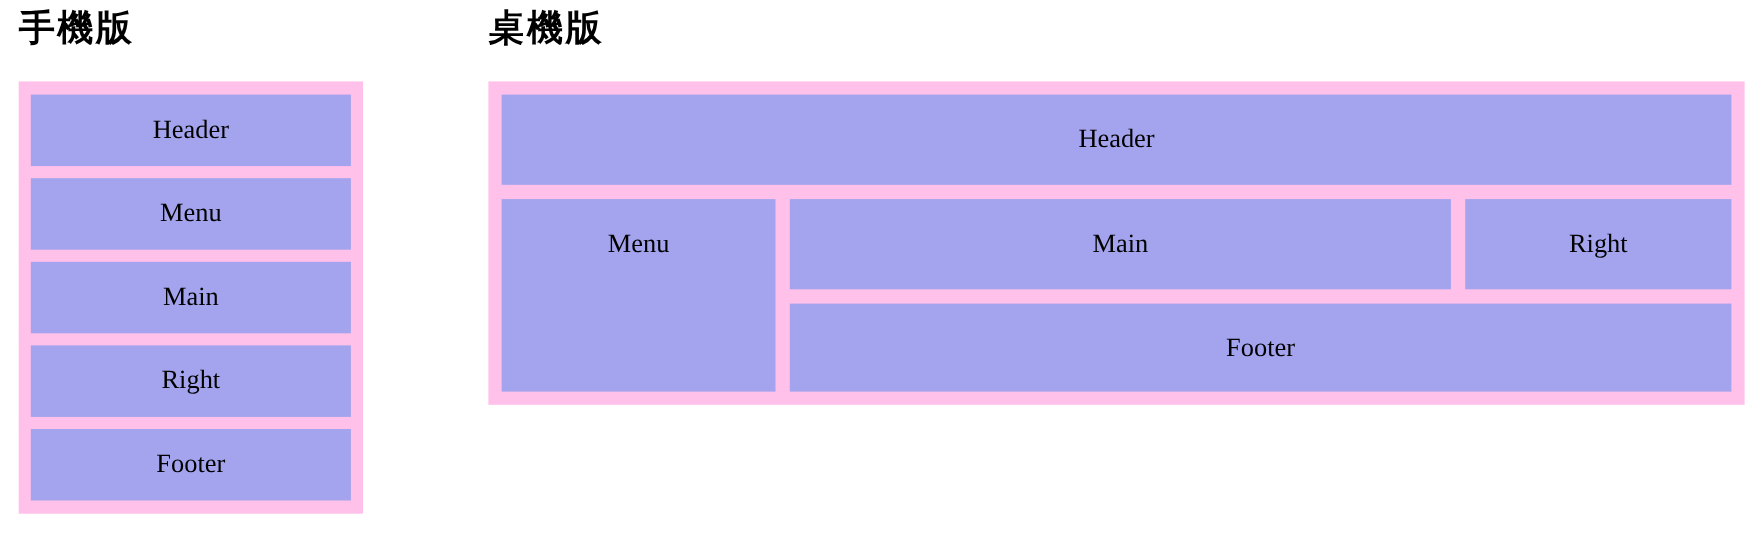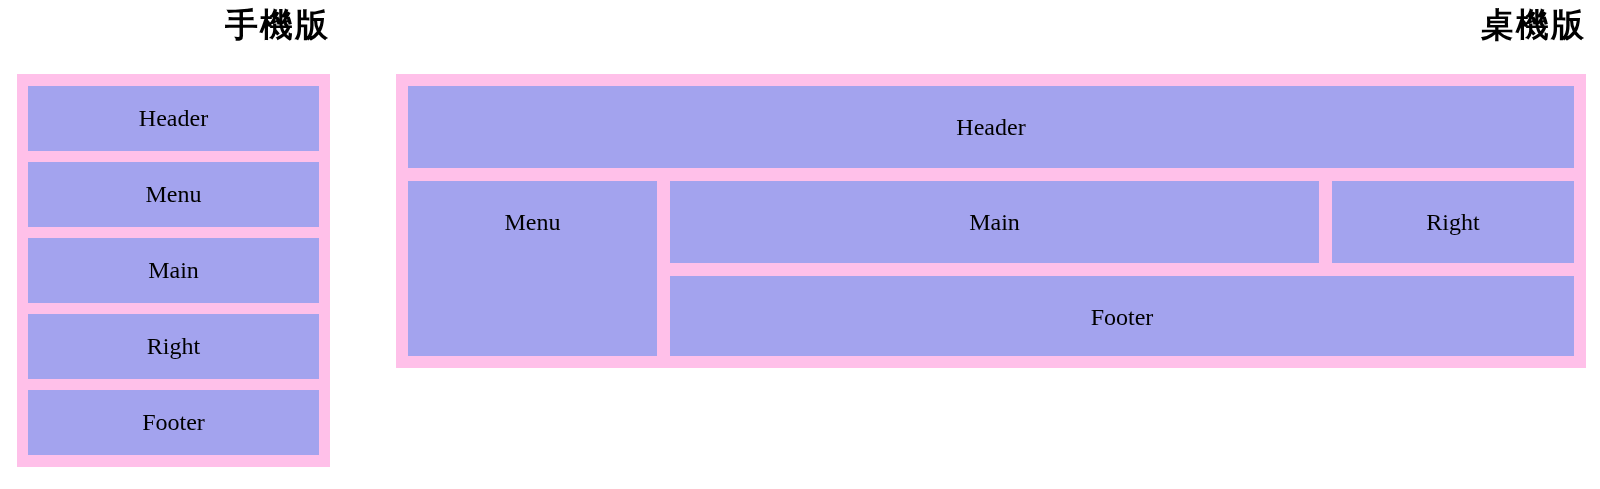--- a/index.html
+++ b/index.html
@@ -13,28 +13,28 @@
     color: #000000;
     overflow: hidden;
   }
   .page {
     display: flex;
     gap: 66px;
     padding: 0 14px 0 17px;
     align-items: flex-start;
   }
   .col-mobile  { flex: 0 0 313px; width: 313px; }
-  .col-desktop { flex: 1 1 auto; min-width: 0; }
+  .col-desktop { flex: 1 1 auto; min-width: 0; margin-left: 48px; }
 
   .panel-title {
     font-family: "DejaVu Sans", "Liberation Sans", sans-serif;
     font-weight: 700;
     font-size: 33px;
     line-height: 34px;
-    text-align: right;
+    text-align: left;
     margin: 8px 0 32px 0;
     letter-spacing: 2px;
   }
 
   .pink-container {
     background: #ffc0e9;
   }
 
   
   .mobile-stack {

